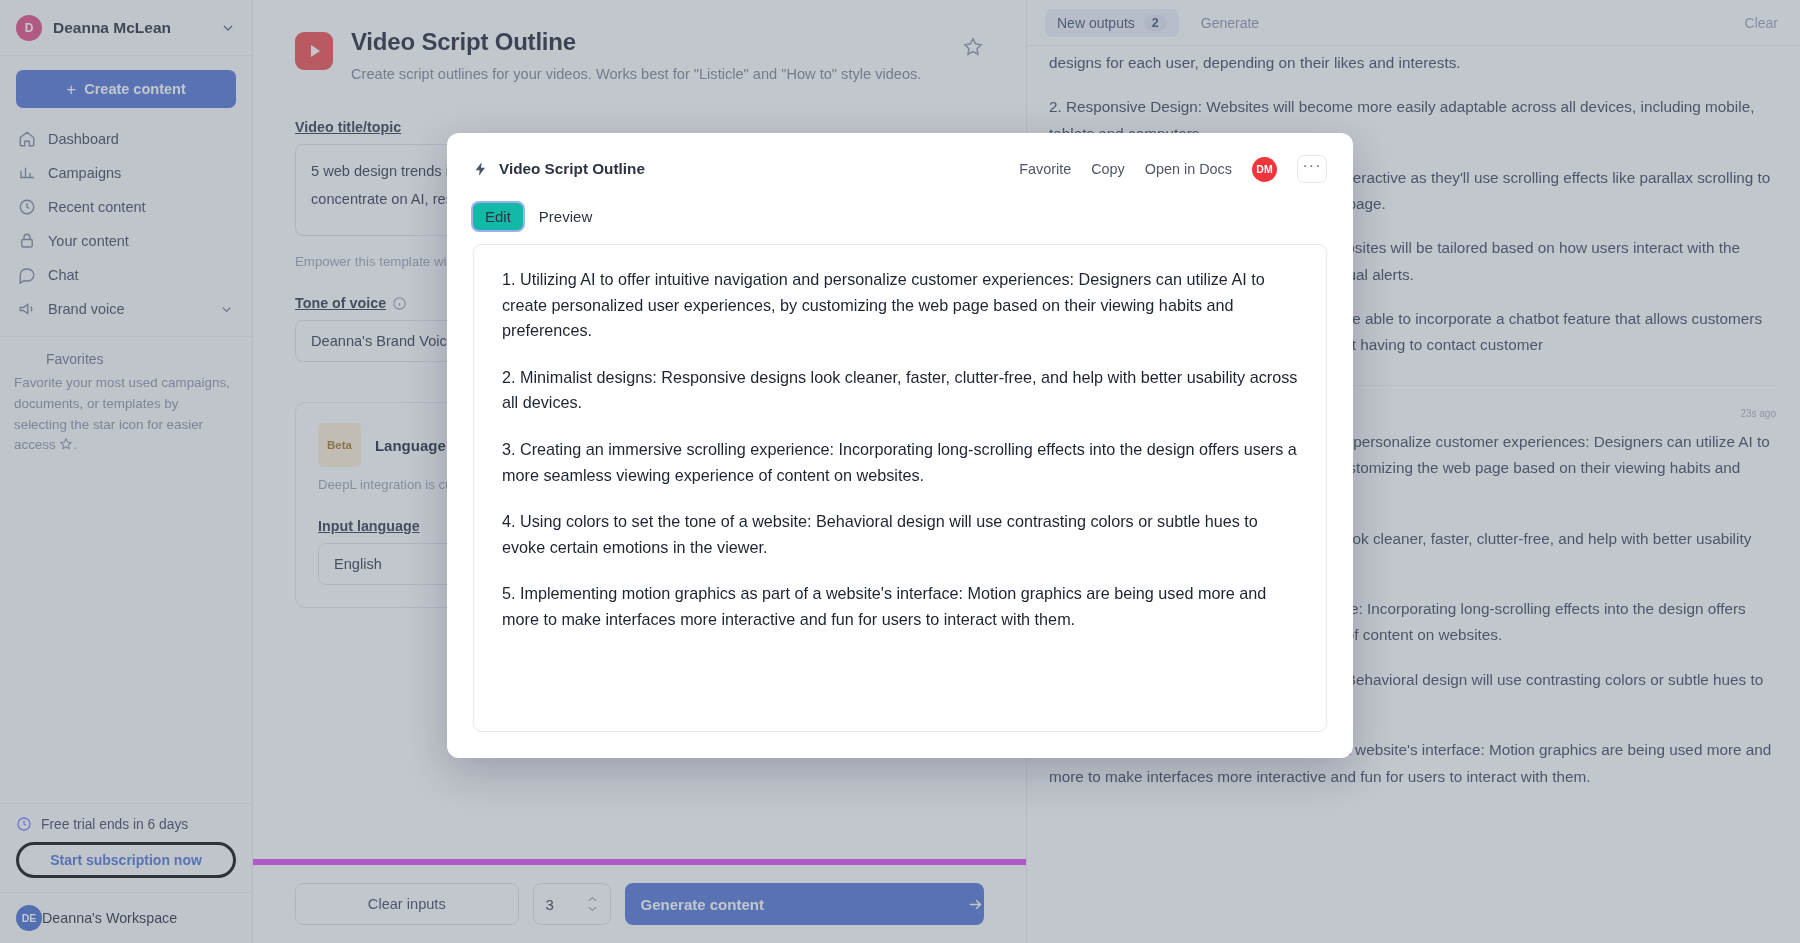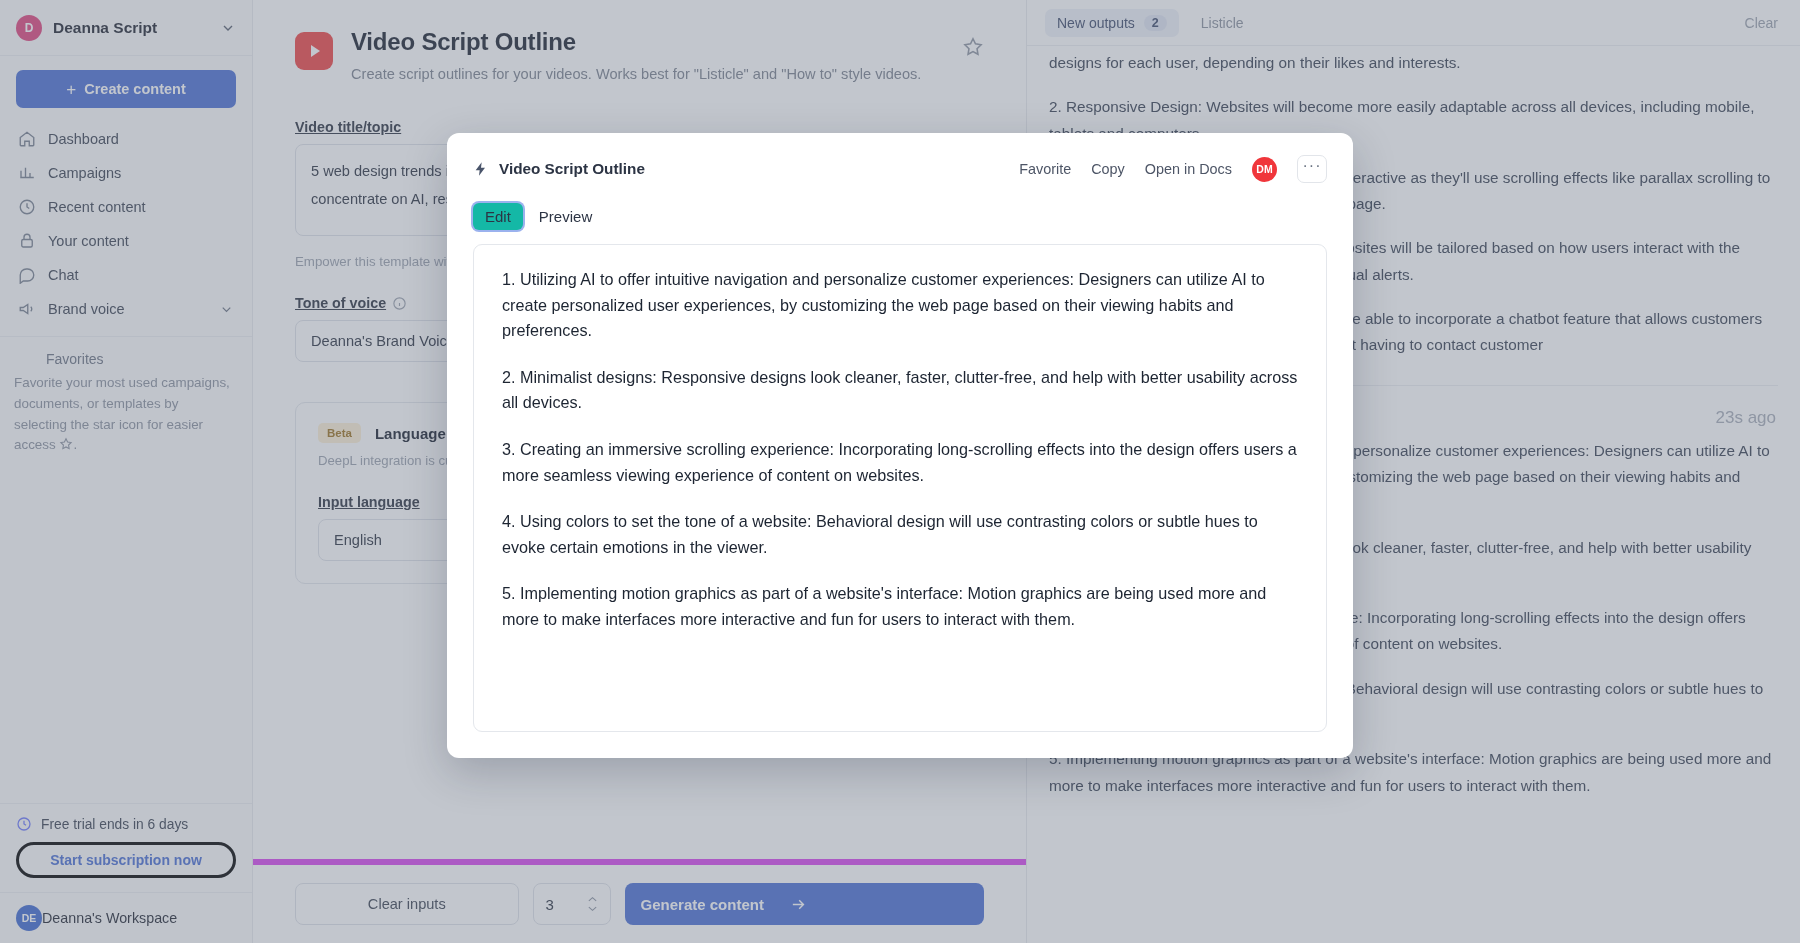--- a/index.html
+++ b/index.html
@@ -119,21 +119,21 @@
     height: 42px; display: flex; align-items: center; padding: 0 15px;
     font-size: 14.6px; color: #2b3240;
   }
   .lang-card {
     margin-top: 40px; border: 1px solid #e4e7ec; border-radius: 10px;
     padding: 20px 22px 22px;
   }
   .beta-row { display: flex; align-items: center; gap: 14px; }
   .beta-tag {
     background: #fdf0d6; color: #9d7220; font-size: 11.5px; font-weight: 700;
-    padding: 4px 9px; border-radius: 5px;
+    padding: 16px 9px; border-radius: 5px;
   }
   .lang-title { font-size: 15px; font-weight: 700; color: #19202e; }
   .lang-sub { font-size: 13.2px; color: #9aa1ad; margin-top: 10px; }
 
   .action-bar {
     height: 84px; border-top: 6px solid #d946ef;
     display: flex; align-items: center; gap: 14px; padding: 0 42px;
   }
   .btn-clear {
     flex: 1; height: 42px; border: 1px solid #dfe2e8; border-radius: 8px;
@@ -142,21 +142,21 @@
   }
   .stepper {
     width: 78px; height: 42px; border: 1px solid #dfe2e8; border-radius: 8px;
     display: flex; align-items: center; justify-content: space-between;
     padding: 0 12px; font-size: 15px; color: #2b3240; background:#fff;
   }
   .stepper-arrows { display: flex; flex-direction: column; gap: 2px; color: #8d94a1; }
   .btn-generate {
     flex: 1.55; height: 42px; border-radius: 8px; border: none;
     background: #4a6fd4; color: #fff; font-size: 15px; font-weight: 600;
-    display: flex; align-items: center; justify-content: flex-start; gap: 26px;
+    display: flex; align-items: center; justify-content: space-between; gap: 26px;
     cursor: pointer; font-family: "Liberation Sans", sans-serif; padding-left: 16px;
   }
 
   
   .right {
     flex: 1; height: 943px; background: #ffffff;
     display: flex; flex-direction: column; overflow: hidden;
   }
   .right-head {
     height: 46px; display: flex; align-items: center; gap: 8px;
@@ -172,21 +172,21 @@
     font-size: 12.5px; padding: 1px 8px; font-weight: 600;
   }
   .tab-plain {
     font-size: 14px; color: #8a919e; padding: 6px 14px; cursor: pointer;
   }
   .clear-link { margin-left: auto; font-size: 14px; color: #9aa1ad; cursor: pointer; }
 
   .outputs { flex: 1; padding: 0 22px; overflow: hidden; }
   .out-card { padding: 4px 0 26px; }
   .out-card + .out-card { border-top: 1px solid #eceef1; padding-top: 16px; }
-  .out-time { font-size: 17px; color: #a7adb8; text-align: right; padding: 6px 2px 10px; }
+  .out-time { font-size: 10px; color: #a7adb8; text-align: right; padding: 6px 2px 10px; }
   .out-p {
     font-size: 15.3px; color: #384152; line-height: 1.72; margin-bottom: 18px;
   }
   .out-p.tight { margin-bottom: 0; }
 
   
   .overlay {
     position: absolute; inset: 0; background: rgba(110,118,135,0.42);
     z-index: 40;
   }
@@ -228,21 +228,21 @@
   .m-p:last-child { margin-bottom: 0; }
 </style>
 </head>
 <body>
 
 <div class="app">
 
   <aside class="sidebar">
     <div class="sb-user">
       <div class="avatar-sm">D</div>
-      <div class="sb-user-name">Deanna Script</div>
+      <div class="sb-user-name">Deanna McLean</div>
       <svg class="chev" viewBox="0 0 24 24" fill="none" stroke="currentColor" stroke-width="2">
           <path d="M6 9l6 6 6-6"></path>
         </svg>
     </div>
 
     <div class="sb-create-wrap">
       <button class="btn-create">
         <span class="plus">+</span>
         <span>Create content</span>
       </button>
@@ -399,21 +399,21 @@
       </button>
     </div>
   </main>
 
   <section class="right">
     <div class="right-head">
       <div class="tab-pill">
         <span>New outputs</span>
         <span class="tab-count">2</span>
       </div>
-      <div class="tab-plain">Listicle</div>
+      <div class="tab-plain">Generate</div>
       <div class="clear-link">Clear</div>
     </div>
 
     <div class="outputs">
       <div class="out-card">
         <div class="out-p">designs for each user, depending on their likes and interests.</div>
         <div class="out-p">2. Responsive Design: Websites will become more easily adaptable across all devices, including mobile, tablets and computers.</div>
         <div class="out-p">3. Scrolling Effects: Websites will be more interactive as they'll use scrolling effects like parallax scrolling to add a more engaging experience to the webpage.</div>
         <div class="out-p">4. Personalized Content: The content on websites will be tailored based on how users interact with the page, such as using search features and visual alerts.</div>
         <div class="out-p tight">5. Chatbots: Websites will be more likely to be able to incorporate a chatbot feature that allows customers to get their questions answers quickly without having to contact customer</div>

